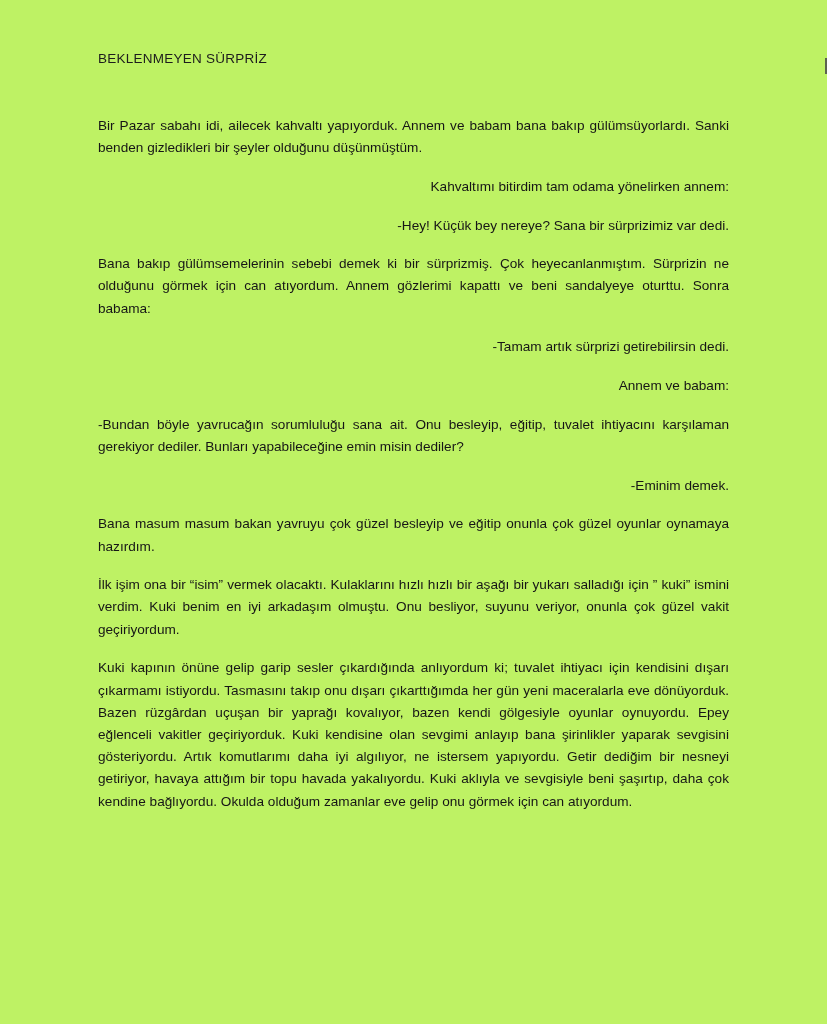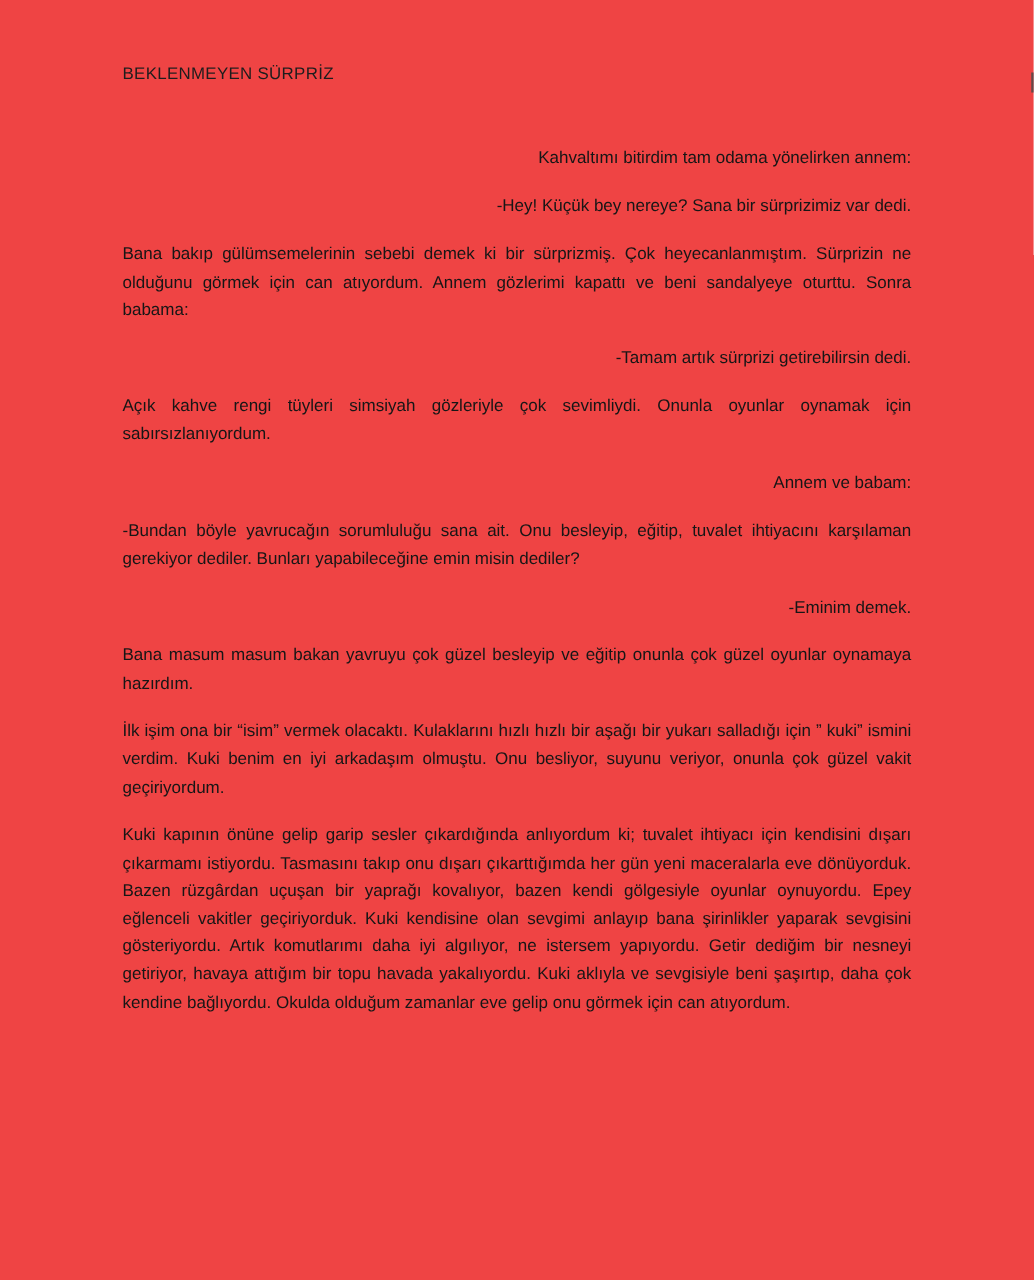--- a/index.html
+++ b/index.html
@@ -16,21 +16,21 @@
     overflow: hidden;
     position: relative;
   }
 
   .page {
     position: absolute;
     left: 0;
     top: 0;
     width: 827px;
     height: 1024px;
-    background: #ef4444;
+    background: #bef264;
   }
 
   .doc-body {
     position: absolute;
     left: 98px;
     top: 50px;
     width: 631px;
   }
 
   .doc-title {
@@ -81,31 +81,31 @@
 <body>
 
 <div class="page">
 
   <div class="edge-artifact"></div>
 
   <div class="doc-body">
 
     <h1 class="doc-title">BEKLENMEYEN SÜRPRİZ</h1>
 
+    <p class="para">Bir Pazar sabahı idi, ailecek kahvaltı yapıyorduk. Annem ve babam bana bakıp gülümsüyorlardı. Sanki benden gizledikleri bir şeyler olduğunu düşünmüştüm.</p>
 
     <p class="para nojustify">Kahvaltımı bitirdim tam odama yönelirken annem:</p>
 
     <p class="para nojustify">-Hey! Küçük bey nereye? Sana bir sürprizimiz var dedi.</p>
 
     <p class="para">Bana bakıp gülümsemelerinin sebebi demek ki bir sürprizmiş. Çok heyecanlanmıştım. Sürprizin ne olduğunu görmek için can atıyordum. Annem gözlerimi kapattı ve beni sandalyeye oturttu. Sonra babama:</p>
 
     <p class="para nojustify">-Tamam artık sürprizi getirebilirsin dedi.</p>
 
 
-    <p class="para">Açık kahve rengi tüyleri simsiyah gözleriyle çok sevimliydi. Onunla oyunlar oynamak için sabırsızlanıyordum.</p>
 
     <p class="para nojustify">Annem ve babam:</p>
 
     <p class="para">-Bundan böyle yavrucağın sorumluluğu sana ait. Onu besleyip, eğitip, tuvalet ihtiyacını karşılaman gerekiyor dediler. Bunları yapabileceğine emin misin dediler?</p>
 
     <p class="para nojustify">-Eminim demek.</p>
 
     <p class="para">Bana masum masum bakan yavruyu çok güzel besleyip ve eğitip onunla çok güzel oyunlar oynamaya hazırdım.</p>
 
     <p class="para">İlk işim ona bir “isim” vermek olacaktı. Kulaklarını hızlı hızlı bir aşağı bir yukarı salladığı için ” kuki” ismini verdim. Kuki benim en iyi arkadaşım olmuştu. Onu besliyor, suyunu veriyor, onunla çok güzel vakit geçiriyordum.</p>

